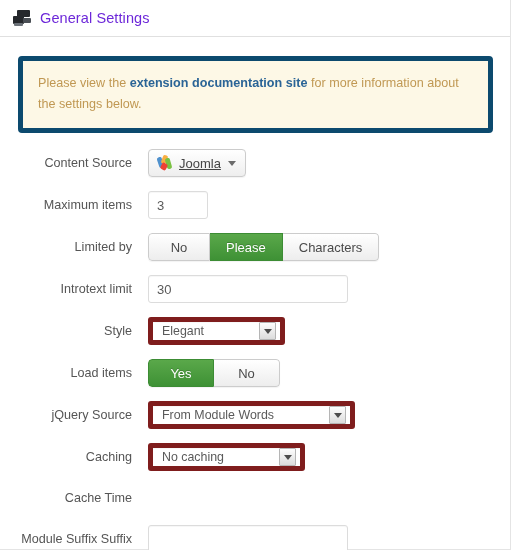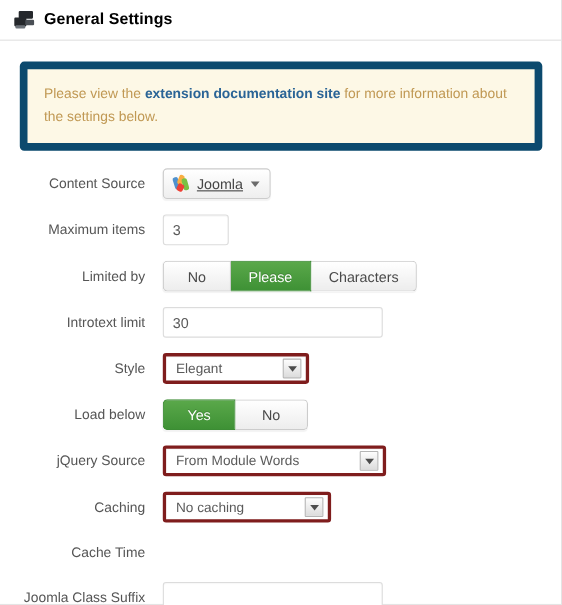--- a/index.html
+++ b/index.html
@@ -50,36 +50,36 @@
   }
   .modules-icon .b1 { left: 4px;  top: 0px;  width: 13px; height: 7px; }
   .modules-icon .b2 { left: 0px;  top: 6px;  width: 11px; height: 8px; }
   .modules-icon .b3 { left: 10px; top: 8px;  width: 8px;  height: 5px;
                       background: #4a4f55; }
   .modules-icon .b4 { left: 1px;  top: 13px; width: 9px;  height: 3px;
                       background: #6d737a; }
 
   .panel-title {
     font-size: 14.5px;
-    font-weight: bold;
-    color: #000000;
+    font-weight: normal;
+    color: #6d28d9;
     letter-spacing: .1px;
     white-space: nowrap;
   }
 
   
   .alert-wrap {
     padding: 19px 18px 0 18px;
   }
   .alert {
     box-sizing: border-box;
     width: 475px;
     min-height: 56px;
     background: #fdf8e6;
-    border: 7px solid #0c4a6e;
+    border: 5px solid #0c4a6e;
     border-radius: 4px;
     padding: 12px 14px 13px 15px;
     color: #c09853;
     font-size: 12.6px;
     line-height: 21px;
   }
   .alert a {
     color: #2a6496;
     font-weight: bold;
     text-decoration: none;
@@ -208,21 +208,21 @@
   .btn-group.limited .opt { min-width: 62px; }
   .btn-group.limited .opt.wider { min-width: 88px; }
   .btn-group.yesno .opt { min-width: 66px; }
 
   
   .sel {
     display: inline-flex;
     align-items: center;
     height: 28px;
     box-sizing: border-box;
-    border: 3px solid #7f1d1d;
+    border: 5px solid #7f1d1d;
     border-radius: 3px;
     background: #ffffff;
     padding: 0 4px 0 9px;
     box-shadow: inset 0 1px 1px rgba(0,0,0,.03);
     cursor: pointer;
     gap: 48px;
   }
   .sel .val {
     font-size: 12.4px;
     color: #5a5a5a;
@@ -315,21 +315,21 @@
         <div class="sel">
           <span class="val">Elegant</span>
           <span class="arrowbox">
             <span class="v"></span>
           </span>
         </div>
       </div>
     </div>
 
     <div class="row">
-      <div class="label">Load below</div>
+      <div class="label">Load items</div>
       <div class="control">
         <div class="btn-group yesno">
           <div class="opt active">Yes</div>
           <div class="opt">No</div>
         </div>
       </div>
     </div>
 
     <div class="row">
       <div class="label">jQuery Source</div>
@@ -353,20 +353,20 @@
           </span>
         </div>
       </div>
     </div>
 
     <div class="row">
       <div class="label">Cache Time</div>
     </div>
 
     <div class="row">
-      <div class="label">Joomla Class Suffix</div>
+      <div class="label">Module Suffix Suffix</div>
       <div class="control">
         <input class="txt wide" type="text" value="" style="">
       </div>
     </div>
 
   </div>
 </div>
 
 </body></html>

